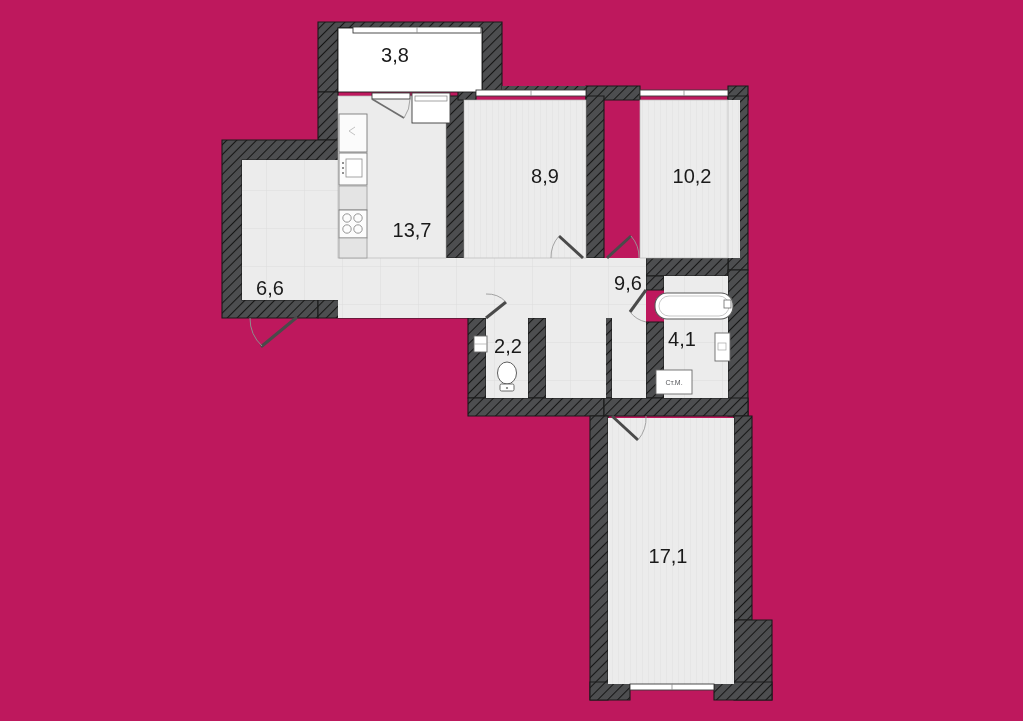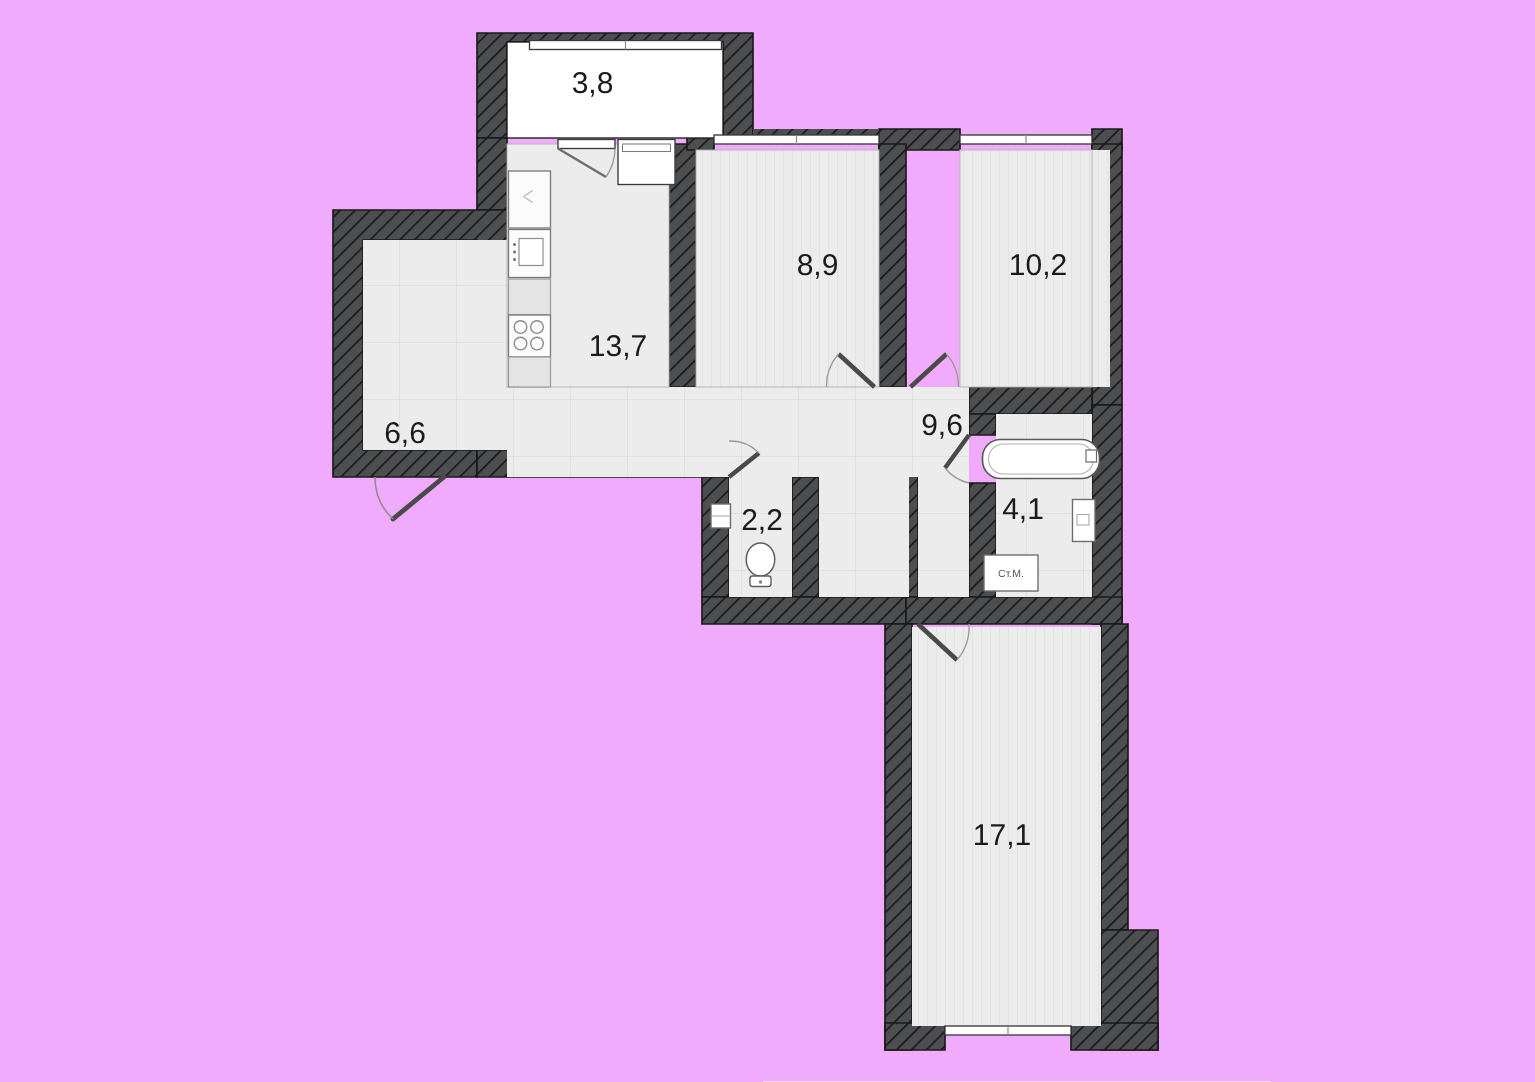--- a/index.html
+++ b/index.html
@@ -1,18 +1,18 @@
 <!DOCTYPE html>
 <html><head>
 <meta charset="utf-8">
 <style>
   html,body{margin:0;padding:0;background:#ffffff;}
   body{width:1023px;height:721px;overflow:hidden;
        font-family:"Liberation Sans","DejaVu Sans",sans-serif;}
-  #plan-root{position:relative;width:1023px;height:721px;background:#f0abfc;}
+  #plan-root{position:relative;width:1023px;height:721px;background:#be185d;}
   #plan-svg{position:absolute;left:0;top:0;width:1023px;height:721px;display:block;}
   .area-label{font-family:"Liberation Sans","DejaVu Sans",sans-serif;
               font-size:20px;fill:#1a1a1a;text-anchor:middle;dominant-baseline:middle;}
   .fixture-label{font-family:"Liberation Sans","DejaVu Sans",sans-serif;
               font-size:7px;fill:#55565a;text-anchor:middle;dominant-baseline:middle;}
 </style>
 </head>
 <body>
 
 <div id="plan-root">

